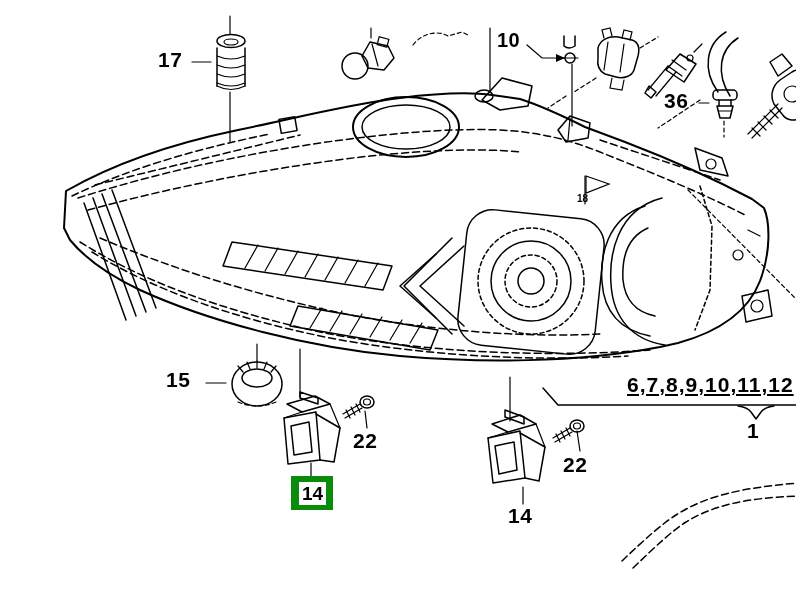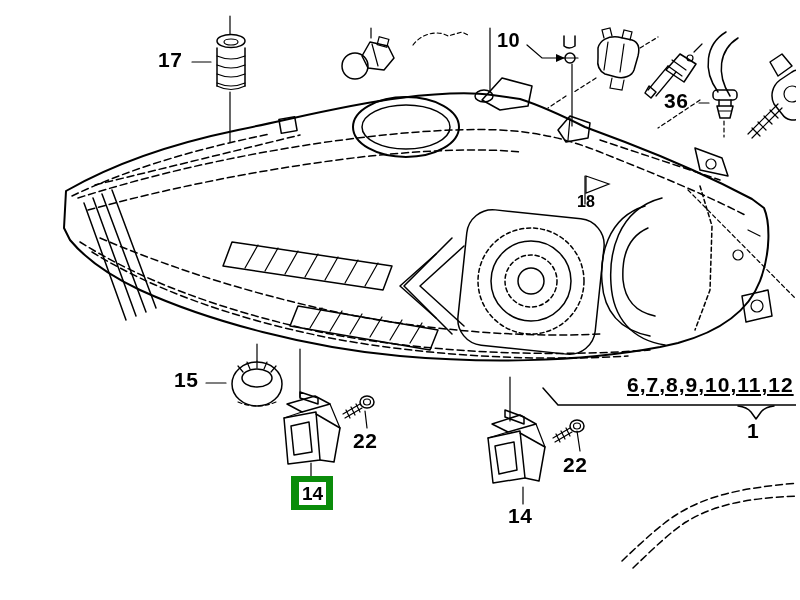--- a/index.html
+++ b/index.html
@@ -10,21 +10,21 @@
   #drawing{position:absolute;left:0;top:0;}
   .ln{fill:none;stroke:#000;stroke-width:1.5;stroke-linecap:round;stroke-linejoin:round;}
   .ln2{fill:none;stroke:#000;stroke-width:2;stroke-linecap:round;stroke-linejoin:round;}
   .thin{fill:none;stroke:#000;stroke-width:1.2;stroke-linecap:round;}
   .dash{stroke-dasharray:7 4;}
   .dash2{stroke-dasharray:4 3;}
   .callout{
     position:absolute;font-weight:bold;font-size:21px;line-height:1;
     letter-spacing:0.5px;white-space:nowrap;cursor:default;
   }
-  .callout.small{font-size:16px;letter-spacing:0;}
+  .callout.small{font-size:10px;letter-spacing:0;}
   #hl-box{
     position:absolute;left:291px;top:476px;width:42px;height:34px;
     background:#0a8c0a;box-sizing:border-box;padding:6px 7px 5px 8px;
   }
   #hl-box .inner{
     width:100%;height:100%;background:#fff;display:flex;
     align-items:center;justify-content:center;
     font-weight:bold;font-size:19px;line-height:1;
   }
 </style>
@@ -250,21 +250,21 @@
   <g>
     <path class="ln dash" d="M 622,561 C 646,538 662,524 676,515 C 706,496 740,488 798,483"></path>
     <path class="ln dash" d="M 633,568 C 657,545 672,531 686,522 C 714,505 746,498 798,496"></path>
   </g>
 </svg>
 
 <div class="callout" style="left:158px;top:49px;">17</div>
 <div class="callout" style="left:497px;top:30px;font-size:20px;">10</div>
 <div class="callout" style="left:664px;top:90px;">36</div>
 <div class="callout small" style="left:577px;top:194px;">18</div>
-<div class="callout" style="left:174px;top:369px;text-align:right;">15</div>
+<div class="callout" style="left:166px;top:369px;text-align:right;">15</div>
 <div class="callout" style="left:353px;top:430px;">22</div>
 <div class="callout" style="left:563px;top:454px;">22</div>
 <div class="callout" style="left:508px;top:505px;">14</div>
 <div class="callout" style="left:627px;top:374px;letter-spacing:1px;text-decoration:underline;">6,7,8,9,10,11,12</div>
 <div class="callout" style="left:747px;top:420px;">1</div>
 
 <div id="hl-box">
   <div class="inner">14</div>
 </div>
 

